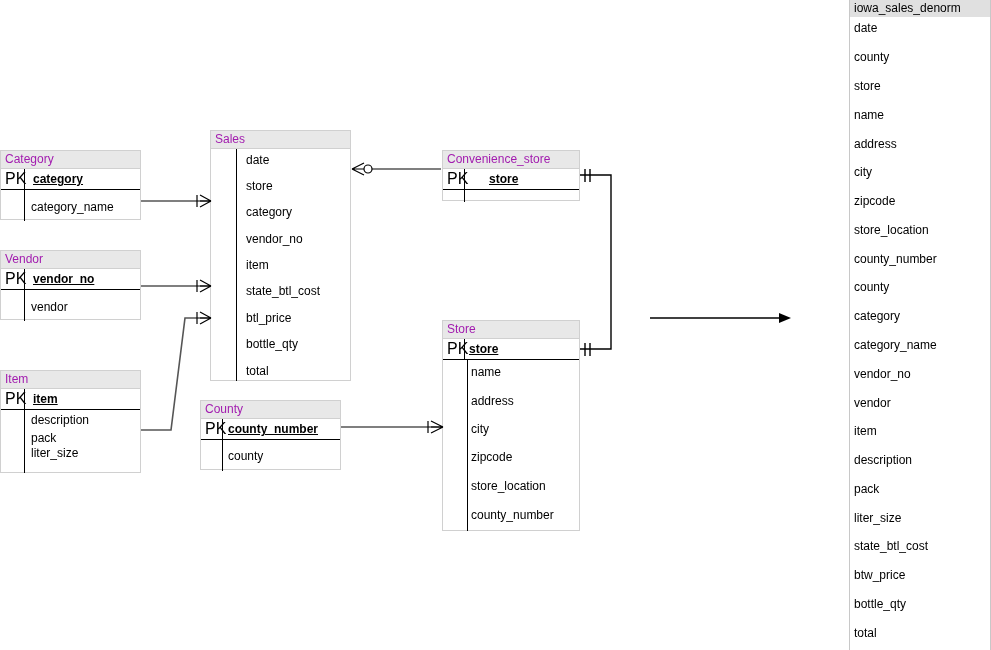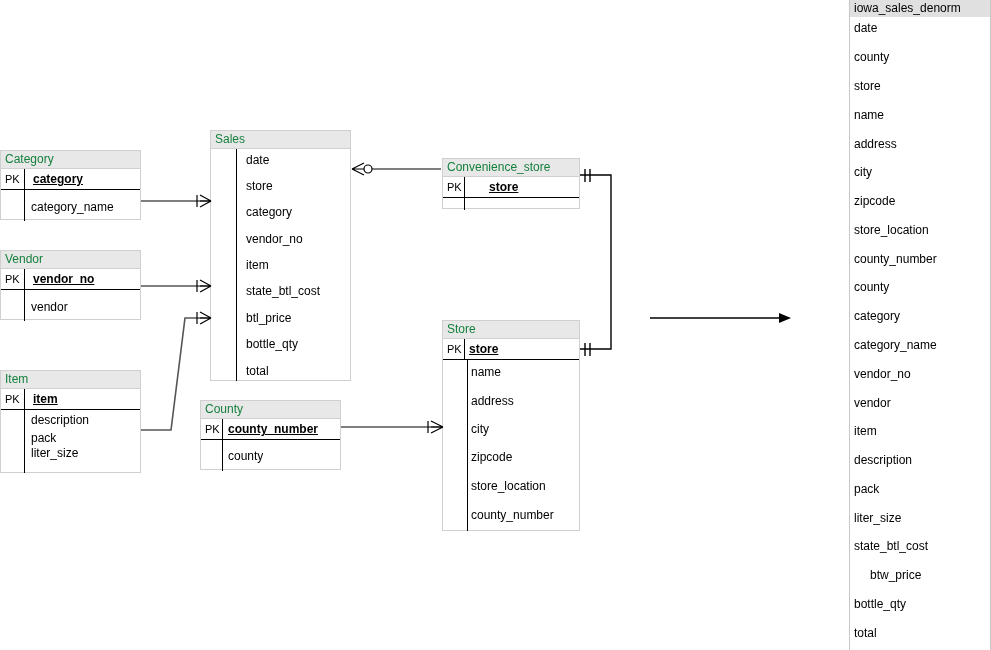--- a/index.html
+++ b/index.html
@@ -34,35 +34,35 @@
     background: #ffffff;
   }
   .entity-header {
     box-sizing: border-box;
     background: #e8e8e8;
     border-bottom: 1px solid #d0d0d0;
     font-size: 12px;
     line-height: 17px;
     height: 18px;
     padding-left: 4px;
-    color: #15803d;
+    color: #a21caf;
     white-space: nowrap;
     overflow: hidden;
   }
   .pk-row {
     position: relative;
     box-sizing: border-box;
     height: 21px;
     border-bottom: 1.6px solid #000000;
   }
   .pk-label {
     position: absolute;
     left: 4px;
     top: 3px;
-    font-size: 11px;
+    font-size: 16px;
     line-height: 14px;
     text-align: center;
   }
   .pk-name {
     position: absolute;
     top: 3px;
     font-size: 12px;
     line-height: 14px;
     font-weight: bold;
     text-decoration: underline;
@@ -197,21 +197,21 @@
       <span class="pk-label">PK</span>
       <span class="pk-name" style="left:27px;">county_number</span>
       <div class="divider" style="left:21px; top:0; bottom:0;"></div>
     </div>
     <div class="entity-body" style="height:31px;">
       <div class="divider" style="left:21px;"></div>
       <span class="attr" style="left:27px; top:9px;">county</span>
     </div>
   </div>
 
-  <div class="entity" style="left:442px; top:158px; width:138px; height:51px;">
+  <div class="entity" style="left:442px; top:150px; width:138px; height:51px;">
     <div class="entity-header">Convenience_store</div>
     <div class="pk-row">
       <span class="pk-label">PK</span>
       <span class="pk-name" style="left:46px;">store</span>
       <div class="divider" style="left:21px; top:0; bottom:0;"></div>
     </div>
     <div class="entity-body" style="height:12px;">
       <div class="divider" style="left:21px;"></div>
     </div>
   </div>
@@ -301,16 +301,16 @@
   <span class="denorm-item" style="top:280px;">county</span>
   <span class="denorm-item" style="top:309px;">category</span>
   <span class="denorm-item" style="top:338px;">category_name</span>
   <span class="denorm-item" style="top:367px;">vendor_no</span>
   <span class="denorm-item" style="top:396px;">vendor</span>
   <span class="denorm-item" style="top:424px;">item</span>
   <span class="denorm-item" style="top:453px;">description</span>
   <span class="denorm-item" style="top:482px;">pack</span>
   <span class="denorm-item" style="top:511px;">liter_size</span>
   <span class="denorm-item" style="top:539px;">state_btl_cost</span>
-  <span class="denorm-item" style="top:568px;margin-left:16px;">btw_price</span>
+  <span class="denorm-item" style="top:568px;">btw_price</span>
   <span class="denorm-item" style="top:597px;">bottle_qty</span>
   <span class="denorm-item" style="top:626px;">total</span>
 </div>
 
 </body></html>

